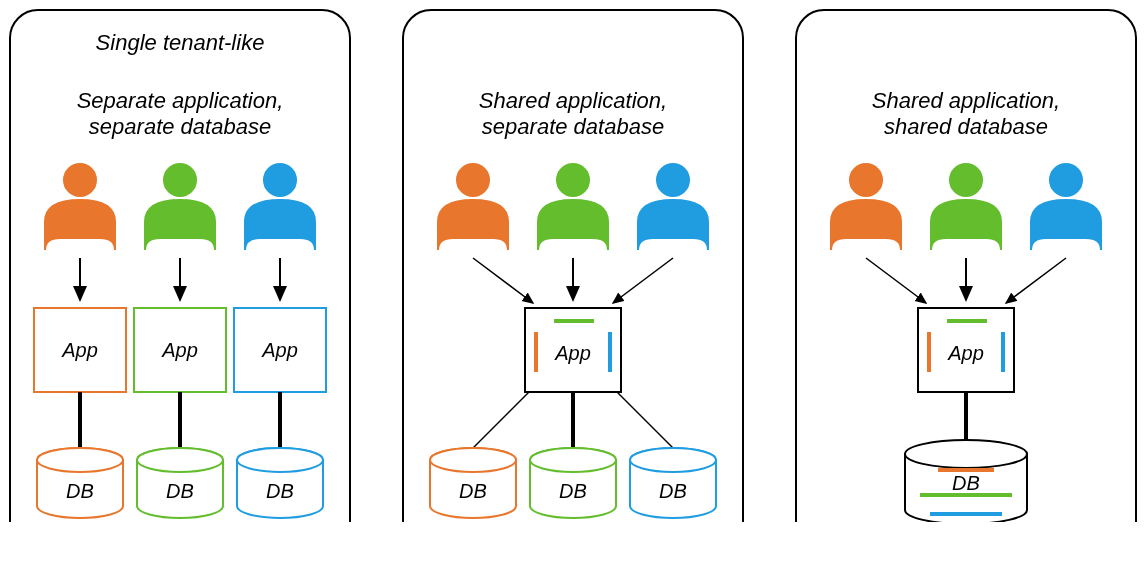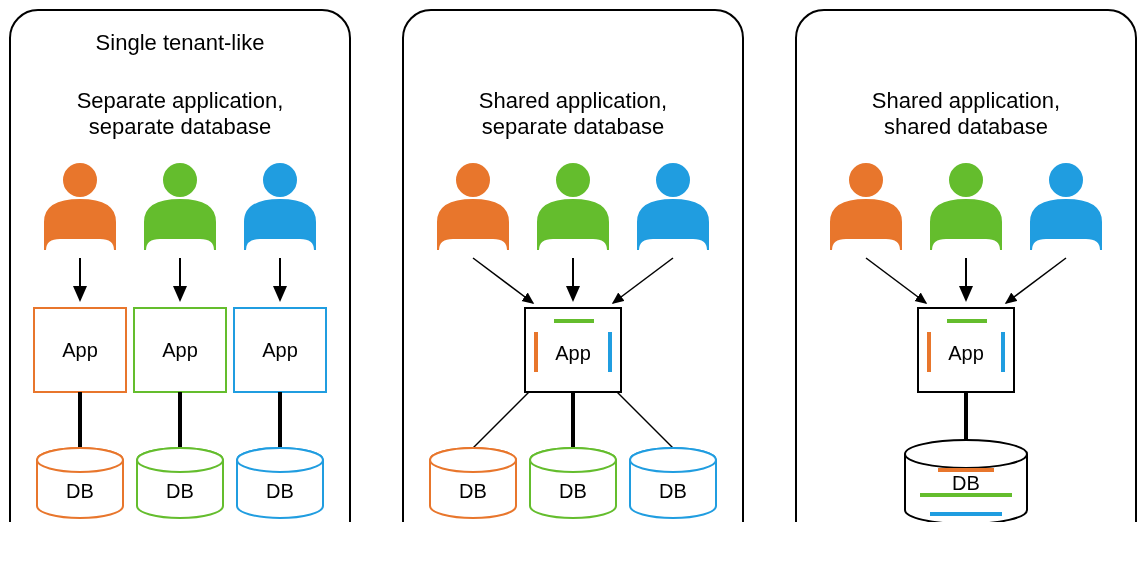--- a/index.html
+++ b/index.html
@@ -5,20 +5,21 @@
   html, body {
     margin: 0;
     padding: 0;
     background: #fff;
     font-family: Helvetica, Arial, sans-serif;
   }
   .canvas {
     position: relative;
     width: 1146px;
     height: 522px;
+    font-style: italic;
   }
   svg { display: block; }
   .title-line, .box-label, .db-label {
     fill: #000;
     font-family: Helvetica, Arial, sans-serif;
   }
   .title-line { font-size: 22px; }
   .box-label  { font-size: 20px; }
   .db-label   { font-size: 20px; }
 </style>

